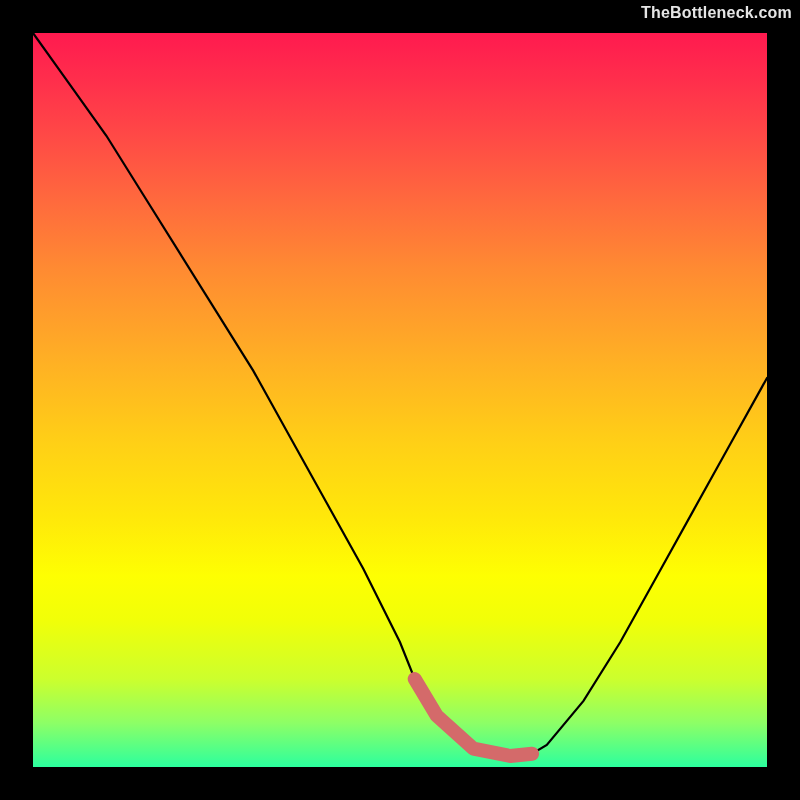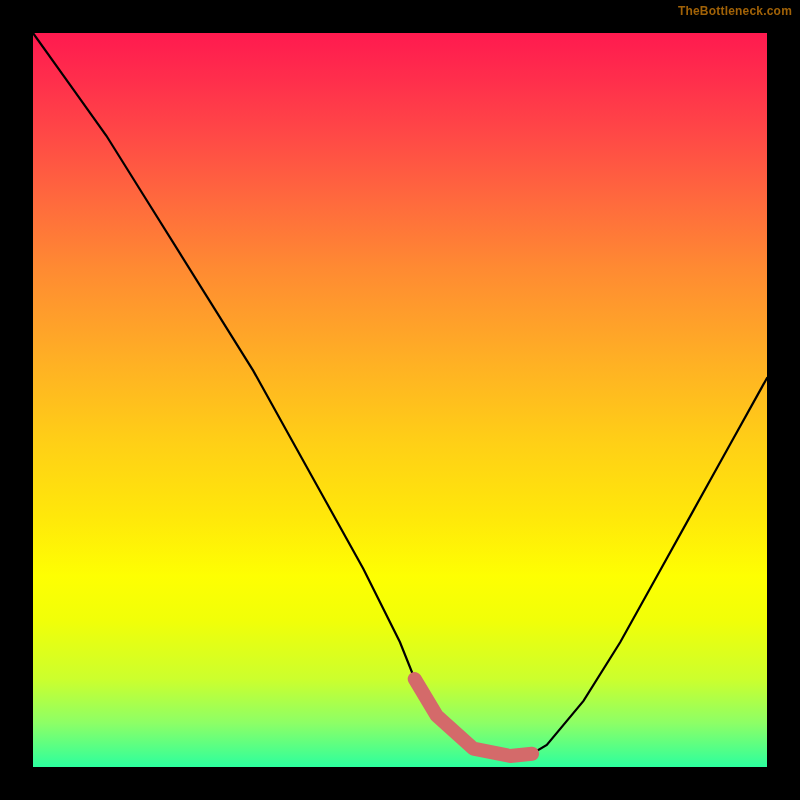--- a/index.html
+++ b/index.html
@@ -14,23 +14,23 @@
   .frame {
     position: relative;
     width: 800px;
     height: 800px;
     background: #000;
   }
   .watermark {
     position: absolute;
     top: 4px;
     right: 8px;
-    font-size: 12px;
+    font-size: 16px;
     font-weight: bold;
-    color: #a16207;
+    color: #e5e5e5;
     letter-spacing: 0.2px;
     z-index: 10;
   }
   .plot-outer {
     position: absolute;
     left: 33px;
     top: 33px;
     width: 734px;
     height: 734px;
     background: #000;

